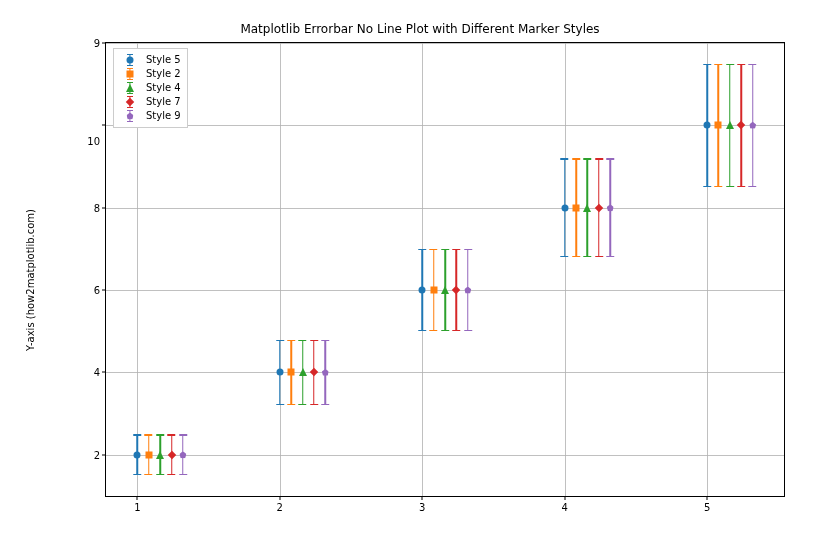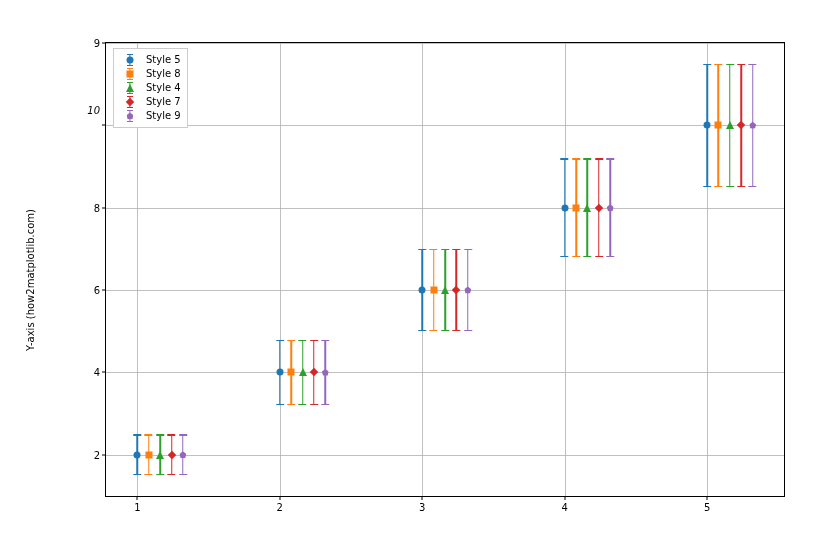--- a/index.html
+++ b/index.html
@@ -133,20 +133,21 @@
   .legend-swatch .bar {
     position:absolute; left:50%; top:0; bottom:0; width:1.2px; transform:translateX(-50%);
   }
   .legend-swatch .cap { position:absolute; left:50%; width:6px; height:1.2px; transform:translateX(-50%);}
   .legend-swatch .m { position:absolute; left:50%; top:50%; }
 </style>
 </head>
 <body>
 
 <div class="figure">
+  <div class="title">Matplotlib Errorbar No Line Plot with Different Marker Styles</div>
   <div class="ylabel">Y-axis (how2matplotlib.com)</div>
 
   <div class="plot" id="plot">
       <div class="grid-v" style="left: 31.3361px;"></div>
       <div class="tick-mark-x" style="left: 31.3361px;"></div>
       <div class="xtick" style="left: 31.3361px;">1</div>
       <div class="grid-v" style="left: 173.773px;"></div>
       <div class="tick-mark-x" style="left: 173.773px;"></div>
       <div class="xtick" style="left: 173.773px;">2</div>
       <div class="grid-v" style="left: 316.21px;"></div>
@@ -165,21 +166,21 @@
       <div class="tick-mark-y" style="top: 329.455px;"></div>
       <div class="ytick" style="top: 329.455px;">4</div>
       <div class="grid-h" style="top: 247.091px;"></div>
       <div class="tick-mark-y" style="top: 247.091px;"></div>
       <div class="ytick" style="top: 247.091px;">6</div>
       <div class="grid-h" style="top: 164.727px;"></div>
       <div class="tick-mark-y" style="top: 164.727px;"></div>
       <div class="ytick" style="top: 164.727px;">8</div>
       <div class="grid-h" style="top: 82.3636px;"></div>
       <div class="tick-mark-y" style="top: 82.3636px;"></div>
-      <div class="ytick" style="top: 67px; font-style: italic;">10</div>
+      <div class="ytick" style="top: 98px;">10</div>
       <div class="grid-h" style="top: 0px;"></div>
       <div class="tick-mark-y" style="top: 0px;"></div>
       <div class="ytick" style="top: 0px;">9</div>
       <div class="errbar" style="left: 31.3361px; top: 391.227px; height: 41.1818px;">
         <div class="line" style="background: rgb(31, 119, 180);"></div>
         <div class="cap" style="top: 0px; background: rgb(31, 119, 180);"></div>
         <div class="cap" style="bottom: 0px; background: rgb(31, 119, 180);"></div>
       </div>
       <div class="marker circle" style="left: 31.3361px; top: 411.818px; background: rgb(31, 119, 180);"></div>
       <div class="errbar" style="left: 173.773px; top: 296.509px; height: 65.8909px;">
@@ -338,21 +339,21 @@
         </div>
         <span>Style 5</span>
       </div>
       <div class="legend-row">
         <div class="legend-swatch">
           <div class="bar" style="background: rgb(255, 127, 14);"></div>
           <div class="cap" style="top: 0px; background: rgb(255, 127, 14);"></div>
           <div class="cap" style="bottom: 0px; background: rgb(255, 127, 14);"></div>
           <div class="m marker square" style="background: rgb(255, 127, 14);"></div>
         </div>
-        <span>Style 8</span>
+        <span>Style 2</span>
       </div>
       <div class="legend-row">
         <div class="legend-swatch">
           <div class="bar" style="background: rgb(44, 160, 44);"></div>
           <div class="cap" style="top: 0px; background: rgb(44, 160, 44);"></div>
           <div class="cap" style="bottom: 0px; background: rgb(44, 160, 44);"></div>
           <div class="m marker tri" style="border-bottom-color: rgb(44, 160, 44);"></div>
         </div>
         <span>Style 4</span>
       </div>

